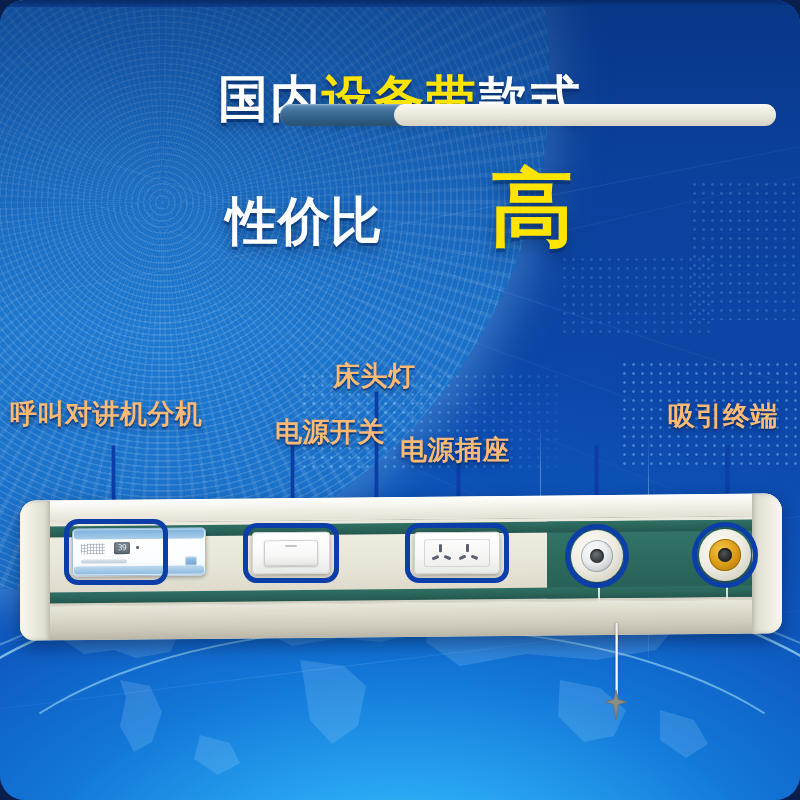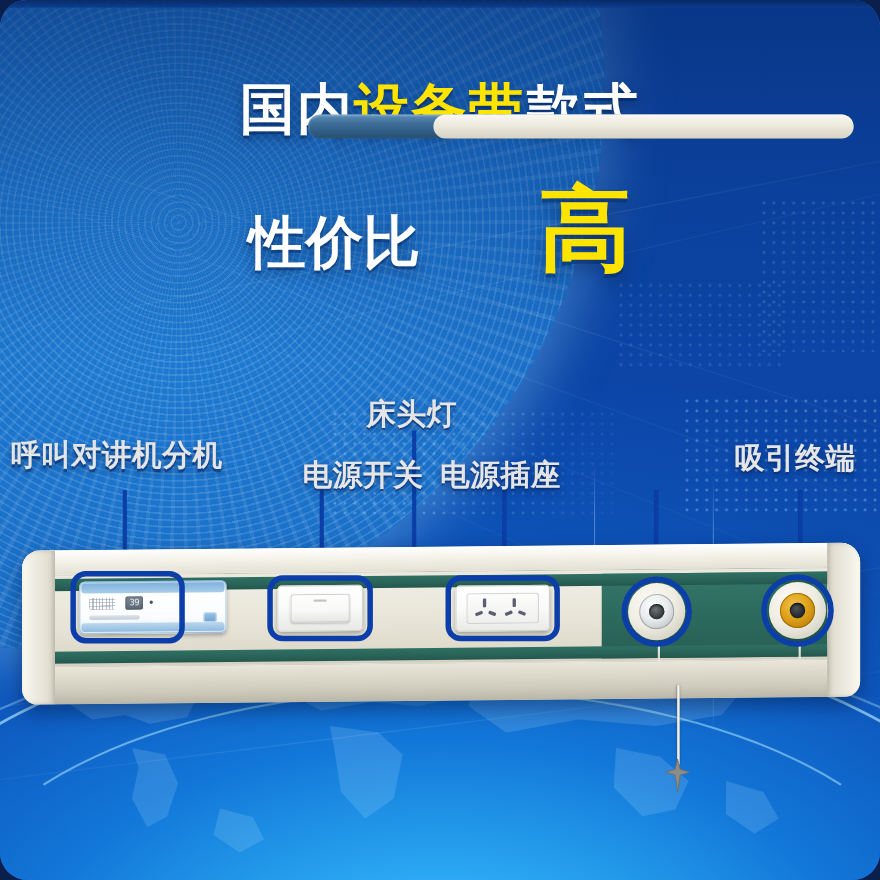--- a/index.html
+++ b/index.html
@@ -137,21 +137,21 @@
   .hl-big {
     font-size: 84px; font-weight:700; color:#ffe400; line-height:.92;
     text-shadow: 0 4px 0 rgba(4,40,100,0.45), 0 8px 16px rgba(3,30,80,0.5);
   }
 
   
   .callout {
     position:absolute;
     font-size: 27px;
     font-weight: 700;
-    color: #e5e5e5;
+    color: #fdba74;
     letter-spacing: 0.5px;
     white-space: nowrap;
     text-shadow:
       0 2px 0 rgba(6,45,108,0.60),
       0 3px 7px rgba(4,32,86,0.55);
   }
   .leader {
     position:absolute;
     width: 3px;
     background: #0b3ea8;
@@ -420,21 +420,21 @@
   <div class="leader" style="left:112px; top:446px; height:82px;"></div>
   <div class="leader" style="left:291px; top:446px; height:86px;"></div>
   <div class="leader" style="left:375px; top:392px; height:220px;"></div>
   <div class="leader" style="left:457px; top:446px; height:86px;"></div>
   <div class="leader" style="left:595px; top:446px; height:82px;"></div>
   <div class="leader" style="left:726px; top:446px; height:82px;"></div>
 
   <div class="callout" style="left:10px;  top:396px;">呼叫对讲机分机</div>
   <div class="callout" style="left:232px; top:414px;margin-left:43px;">电源开关</div>
   <div class="callout" style="left:333px; top:358px;">床头灯</div>
-  <div class="callout" style="left:400px; top:414px;">电源插座</div>
+  <div class="callout" style="left:400px; top:432px;">电源插座</div>
   <div class="callout" style="left:668px; top:398px;">吸引终端</div>
 
   <div class="panel-wrap">
     <div class="panel">
       <div class="panel-lip"></div>
       <div class="face"></div>
       <div class="green-block"></div>
       <div class="stripe stripe-top"></div>
       <div class="stripe stripe-bot"></div>
       <div class="panel-foot"></div>

